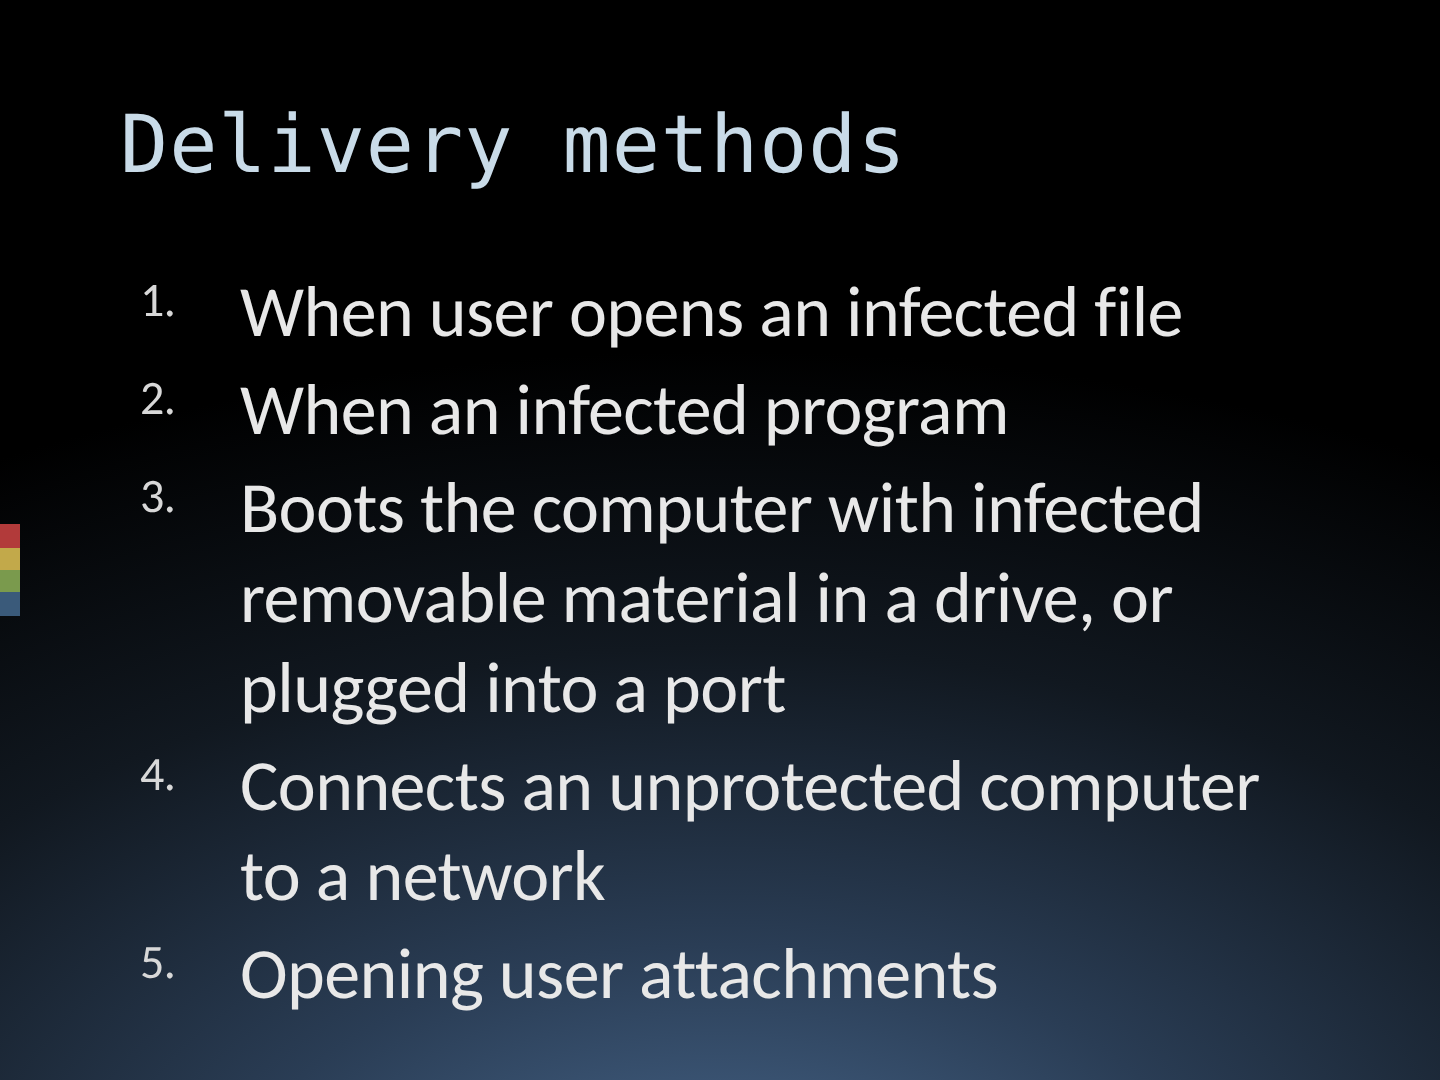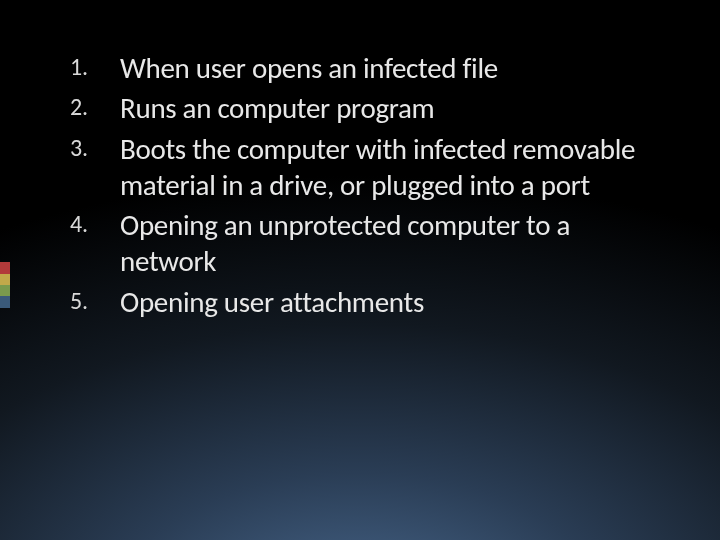--- a/index.html
+++ b/index.html
@@ -30,21 +30,21 @@
     padding: 0;
     margin: 0 0 0 10px;
     counter-reset: item;
   }
   .list li {
     counter-increment: item;
     position: relative;
     padding-left: 50px;
     margin-bottom: 4px;
     font-family: Calibri, "Segoe UI", Candara, Arial, sans-serif;
-    font-size: 29px;
+    font-size: 36px;
     line-height: 1.25;
     color: #e8e8e8;
     letter-spacing: -0.3px;
   }
   .list li::before {
     content: counter(item) ".";
     position: absolute;
     left: 0;
     top: 2px;
     font-family: Calibri, "Segoe UI", Arial, sans-serif;
@@ -79,22 +79,23 @@
 <div class="slide">
 
   <div class="accent-strip accent-top"></div>
   <div class="accent-strip accent-mid">
     <div class="seg seg1"></div>
     <div class="seg seg2"></div>
     <div class="seg seg3"></div>
     <div class="seg seg4"></div>
   </div>
 
+  <h1 class="title">Delivery methods</h1>
 
   <ol class="list">
     <li>When user opens an infected file</li>
-    <li>Runs an computer program</li>
+    <li>When an infected program</li>
     <li>Boots the computer with infected removable material in a drive, or plugged into a port</li>
-    <li>Opening an unprotected computer to a network</li>
+    <li>Connects an unprotected computer to a network</li>
     <li>Opening user attachments</li>
   </ol>
 
 </div>
 
 </body></html>

